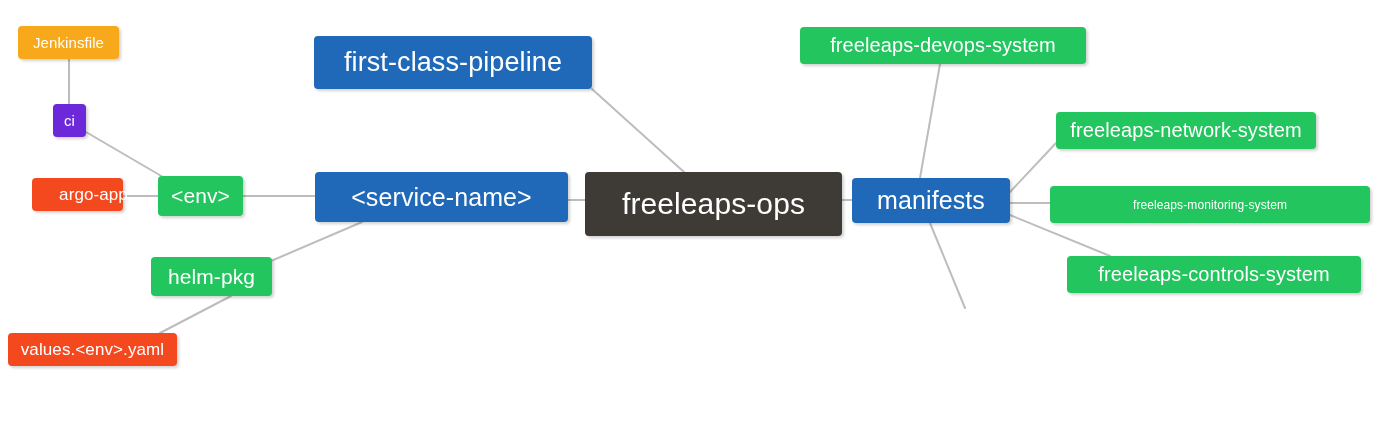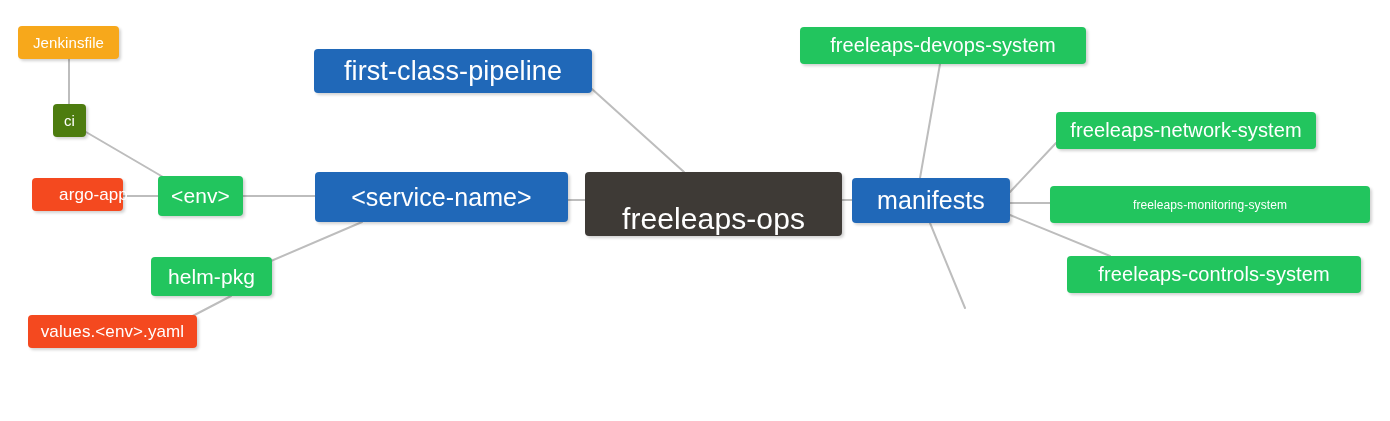--- a/index.html
+++ b/index.html
@@ -36,24 +36,24 @@
     white-space: nowrap;
     box-shadow: 2px 2px 3px rgba(0,0,0,0.18);
     letter-spacing: 0.1px;
     z-index: 2;
   }
   .n-jenkinsfile { left: 18px;   top: 26px;  width: 101px; height: 33px;  font-size: 15px; }
   .n-ci          { left: 53px;   top: 104px; width: 33px;  height: 33px;  font-size: 15px; }
   .n-argo        { left: 32px;   top: 178px; width: 91px;  height: 33px;  font-size: 17px; padding-left: 32px; }
   .n-env         { left: 158px;  top: 176px; width: 85px;  height: 40px;  font-size: 21px; }
   .n-helm        { left: 151px;  top: 257px; width: 121px; height: 39px;  font-size: 21px; }
-  .n-values      { left: 8px;    top: 315px; width: 169px; height: 33px;  font-size: 17px; margin-left: 20px; }
-  .n-pipeline    { left: 314px;  top: 36px;  width: 278px; height: 44px;  font-size: 27px; margin-top: 13px; }
+  .n-values      { left: 8px;    top: 333px; width: 169px; height: 33px;  font-size: 17px; }
+  .n-pipeline    { left: 314px;  top: 36px;  width: 278px; height: 53px;  font-size: 27px; }
   .n-service     { left: 315px;  top: 172px; width: 253px; height: 50px;  font-size: 25px; }
-  .n-ops         { left: 585px;  top: 172px; width: 257px; height: 64px;  font-size: 30px; align-items: flex-end; }
+  .n-ops         { left: 585px;  top: 172px; width: 257px; height: 64px;  font-size: 30px; }
   .n-manifests   { left: 852px;  top: 178px; width: 158px; height: 45px;  font-size: 25px; }
   .n-devops      { left: 800px;  top: 27px;  width: 286px; height: 37px;  font-size: 20px; }
   .n-network     { left: 1056px; top: 112px; width: 260px; height: 37px;  font-size: 20px; }
   .n-monitoring  { left: 1050px; top: 186px; width: 320px; height: 37px;  font-size: 12px; }
   .n-controls    { left: 1060px; top: 256px; width: 294px; height: 37px;  font-size: 20px; margin-left: 7px; }
   .n-storage     { left: 815px;  top: 308px; width: 290px; height: 37px;  font-size: 20px; }
 </style>
 </head>
 <body>
 
@@ -75,21 +75,21 @@
       <line x1="1010" y1="203" x2="1050" y2="203"></line>
       <line x1="1010" y1="215" x2="1110" y2="256"></line>
       <line x1="930" y1="223" x2="965" y2="308"></line>
     </g>
   </svg>
 
   <div class="node n-jenkinsfile" style="background:#f7a81b">
       <span>Jenkinsfile</span>
     </div>
 
-  <div class="node n-ci" style="background:#4d7c0f">
+  <div class="node n-ci" style="background:#6d28d9">
       <span>ci</span>
     </div>
 
   <div class="node n-argo" style="background:#f4491f">
       <span>argo-app</span>
     </div>
 
   <div class="node n-env" style="background:#22c55e">
       <span>&lt;env&gt;</span>
     </div>

